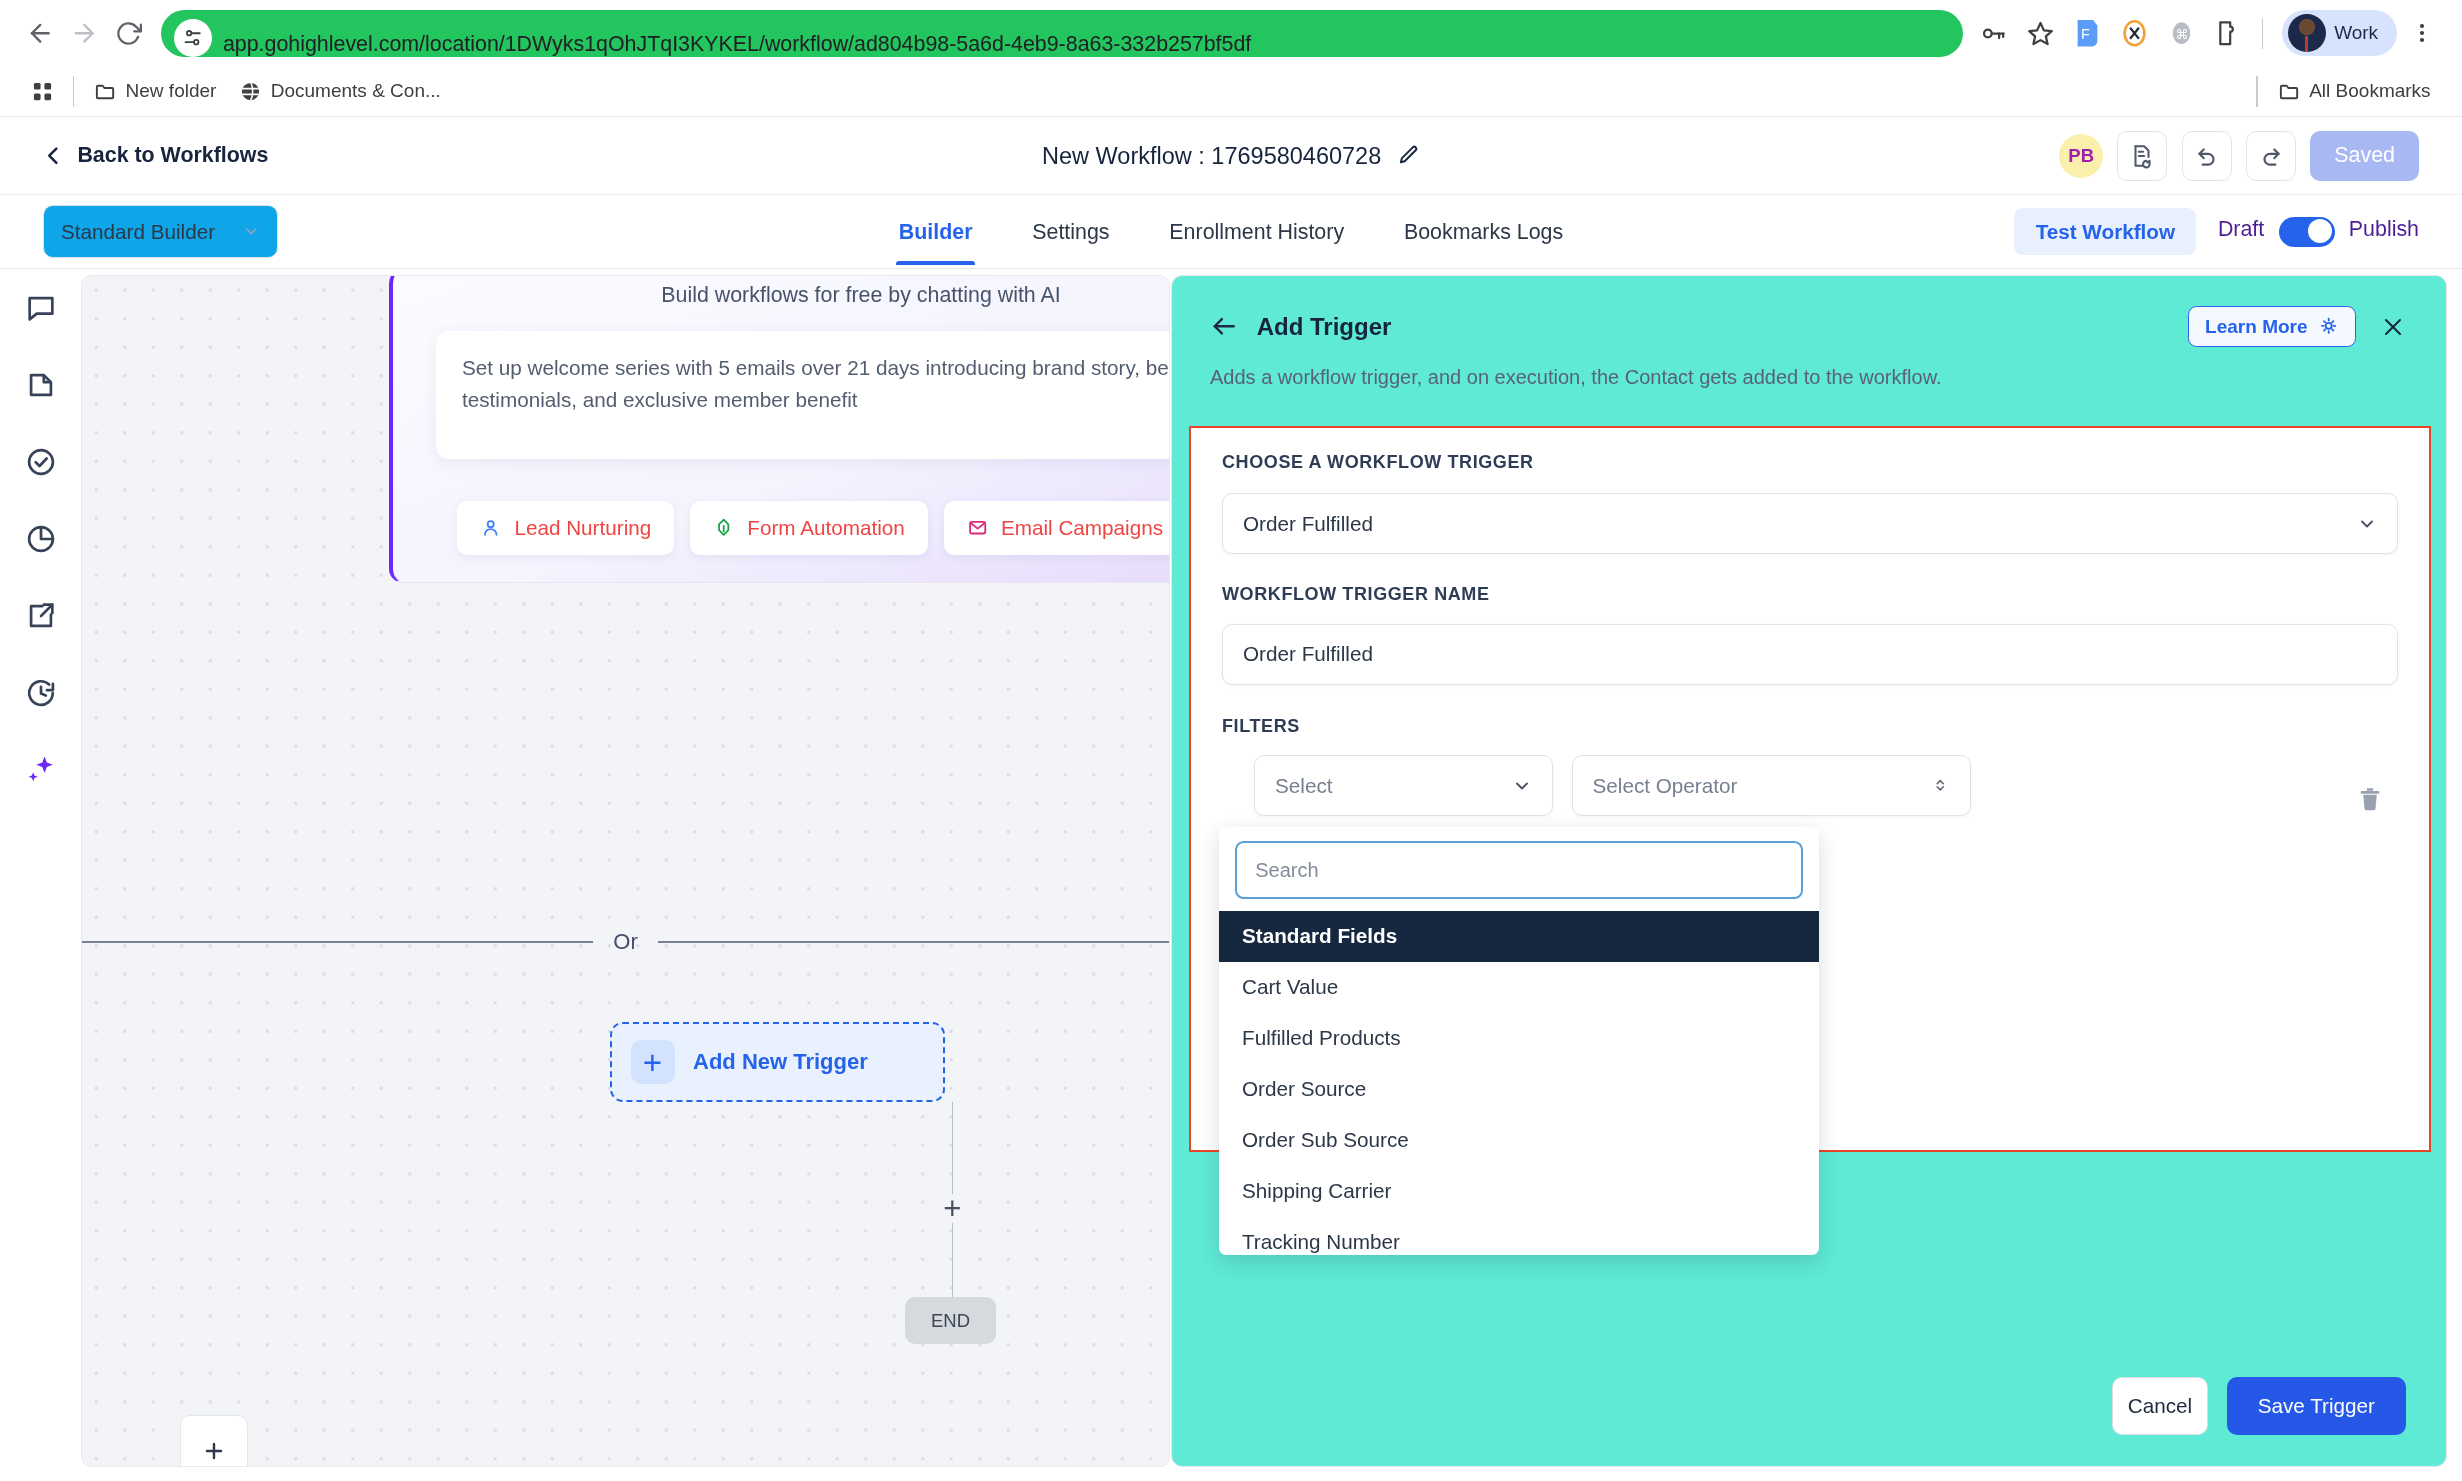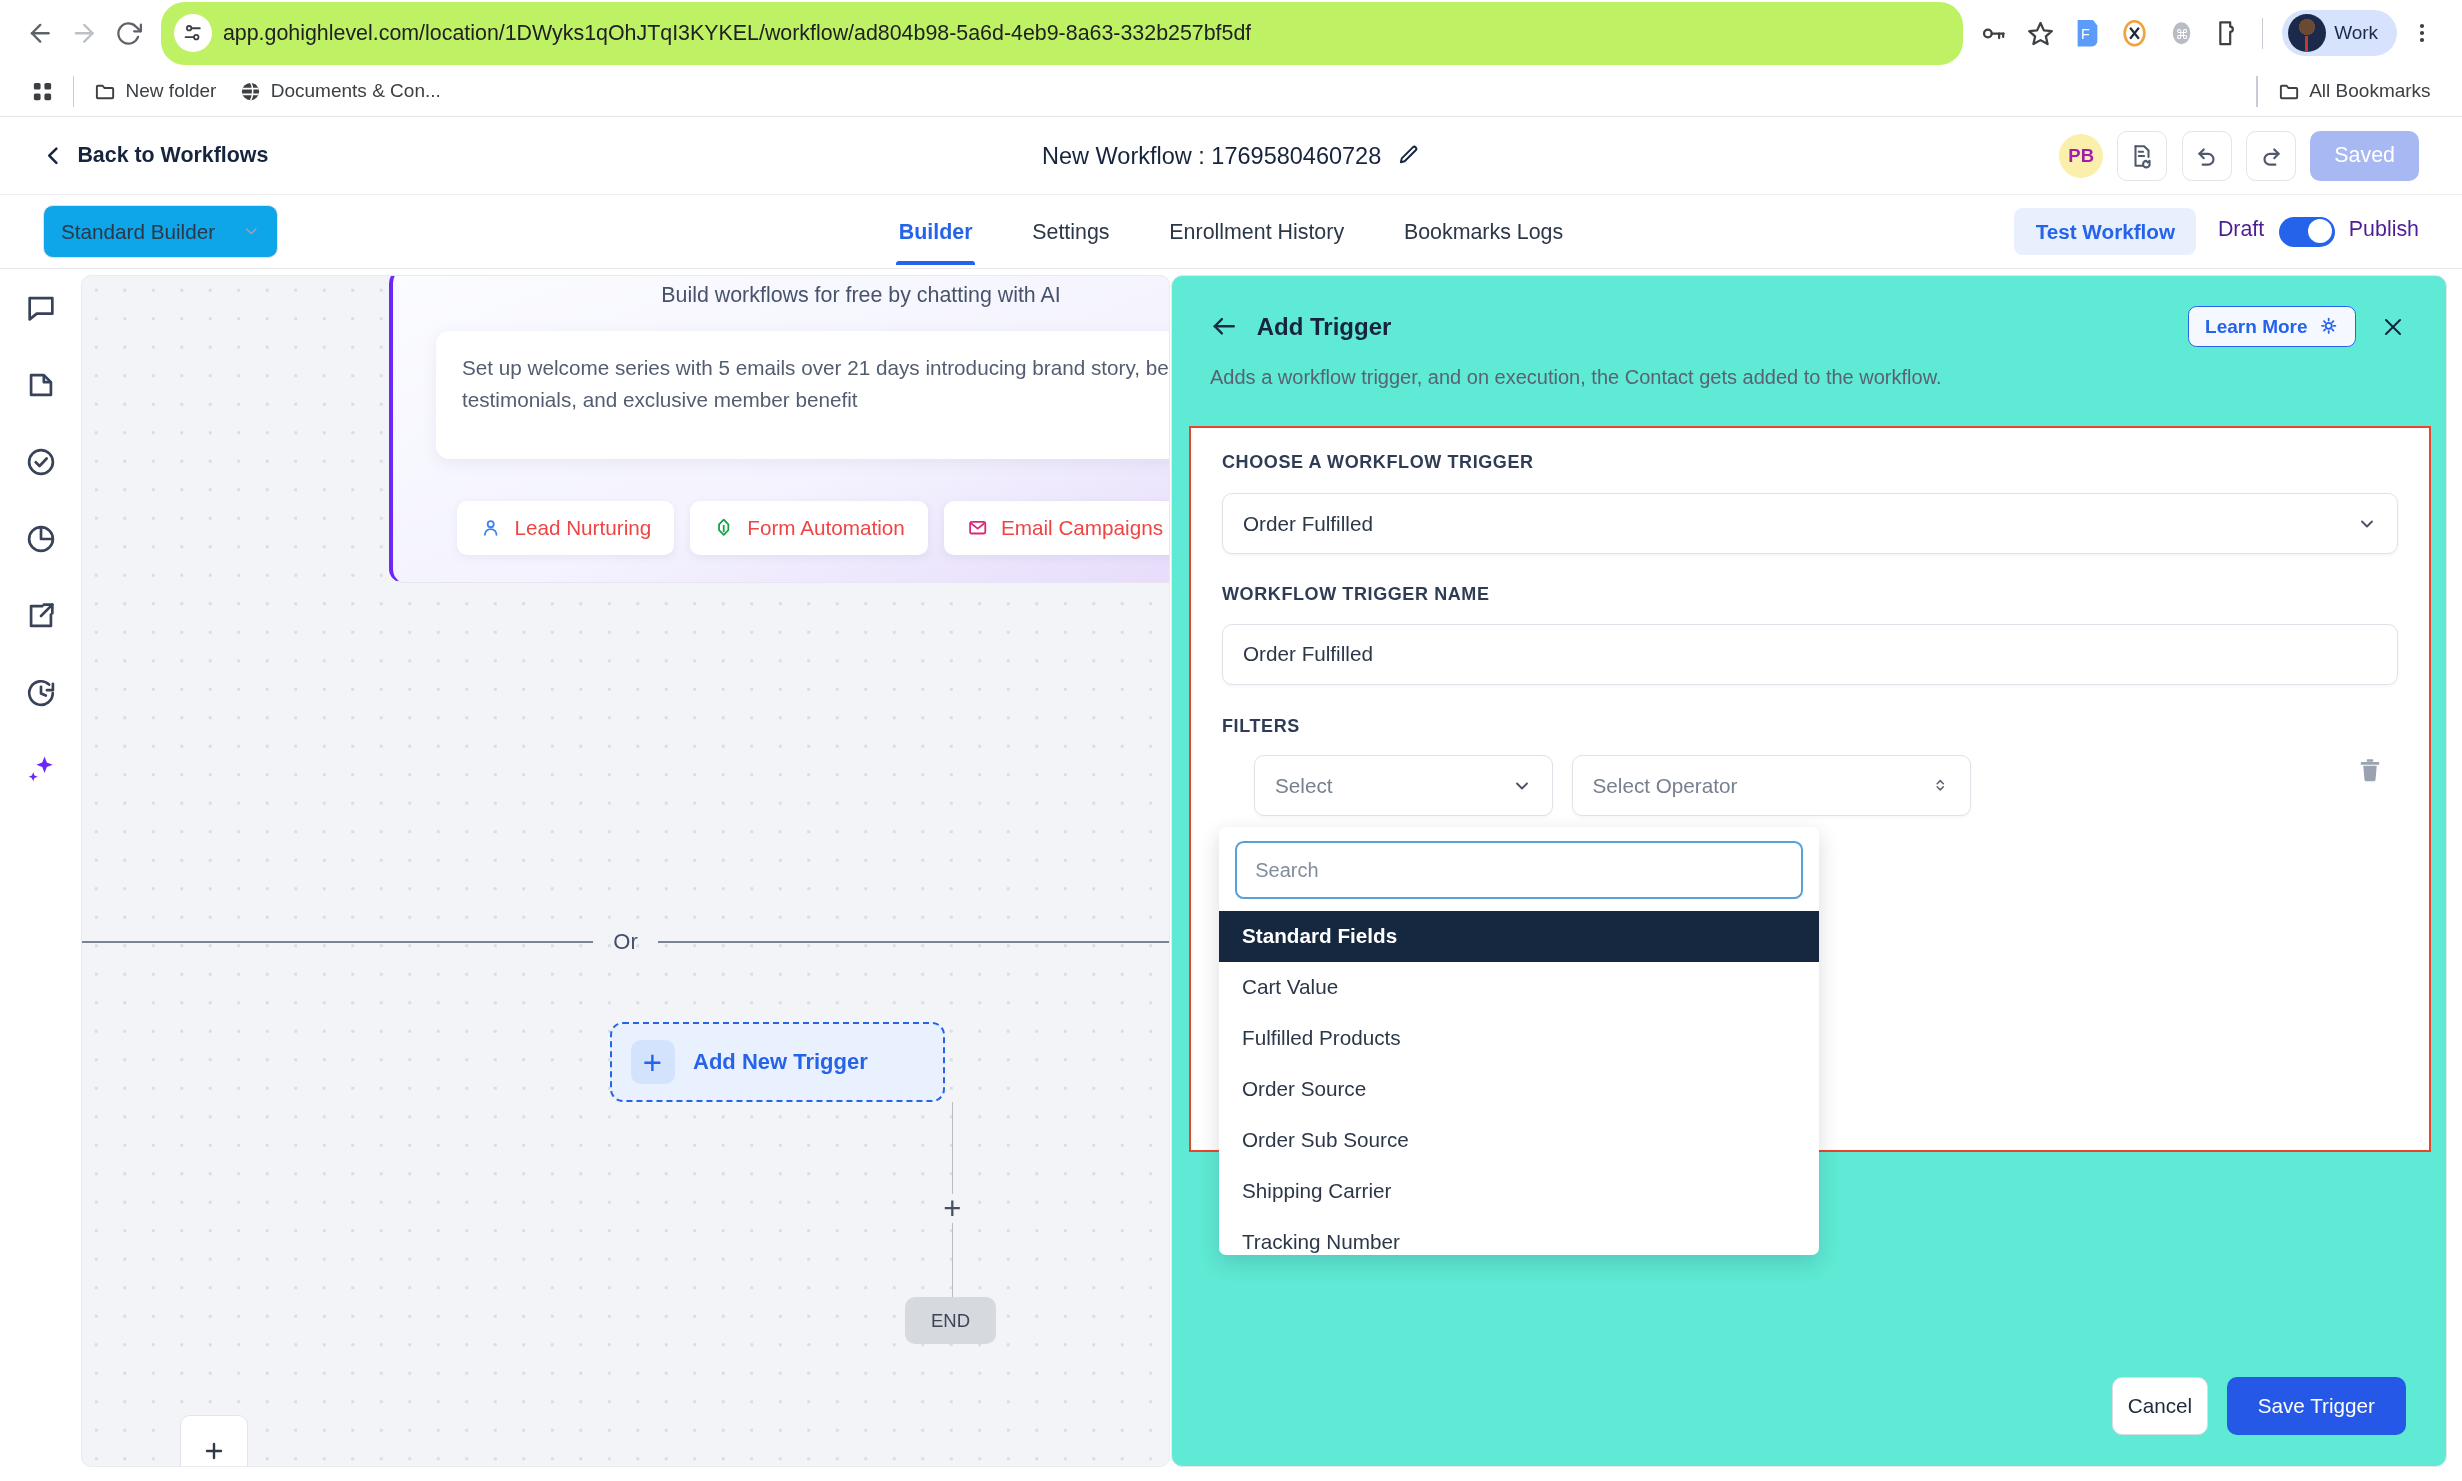--- a/index.html
+++ b/index.html
@@ -15,22 +15,22 @@
   .browser-toolbar {
     position: absolute; left: 0; top: 0; width: 2462px; height: 66px;
     background: #ffffff; display: flex; align-items: center; padding: 0 18.5px;
   }
   .nav-btn {
     width: 44px; height: 44px; display: flex; align-items: center; justify-content: center;
     color: #5f6368; flex: 0 0 auto;
   }
   .nav-btn.disabled { color: #bdc1c6; }
   .omnibox {
-    flex: 1 1 auto; height: 63px; background: #bef264; border-radius: 23.5px;
-    display: flex; align-items: center; margin-left: 10px; margin-right: 8.6px;
+    flex: 1 1 auto; height: 47px; background: #22c55e; border-radius: 23.5px;
+    display: flex; align-items: flex-end; margin-left: 10px; margin-right: 8.6px;
     padding: 0 13px; min-width: 0;
   }
   .omnibox .site-icon {
     width: 38px; height: 38px; border-radius: 50%; background: #ffffff;
     display: flex; align-items: center; justify-content: center; flex: 0 0 auto;
   }
   .omnibox .url {
     font-size: 21.4px; color: #202124; margin-left: 11.4px;
     white-space: nowrap; overflow: hidden; text-overflow: ellipsis;
   }
@@ -228,21 +228,21 @@
     font-size: 18px; font-weight: 700; letter-spacing: 0.6px; color: #2e3c55; text-transform: uppercase;
   }
   .input-box {
     height: 61px; border: 0.7px solid #dfe2e8; border-radius: 10px; background: #fff;
     display: flex; align-items: center; padding: 0 20px; font-size: 20.7px; color: #2c3748;
     box-shadow: 0 1.4px 2.9px rgba(30,40,70,.035);
   }
   .input-box .caret { margin-left: auto; color: #46505f; display: flex; }
   .placeholder { color: #76808f; }
 
-  .filters-row { display: flex; align-items: flex-start; gap: 18.5px; padding-left: 32px; }
+  .filters-row { display: flex; align-items: flex-end; gap: 18.5px; padding-left: 32px; }
   .sel-field { width: 299px; }
   .op-field { width: 399px; }
   .trash { margin-left: auto; margin-right: 7.1px; width: 36px; color: #9aa2b1; }
 
   .dropdown {
     position: absolute; left: 1219px; top: 827px; width: 600px; height: 428px;
     background: #ffffff; border-radius: 7.1px; box-shadow: 0 7.1px 21.4px rgba(30,40,70,.16);
     overflow: hidden;
   }
   .dd-search-wrap { padding: 14.3px 15.7px 11.4px; }

